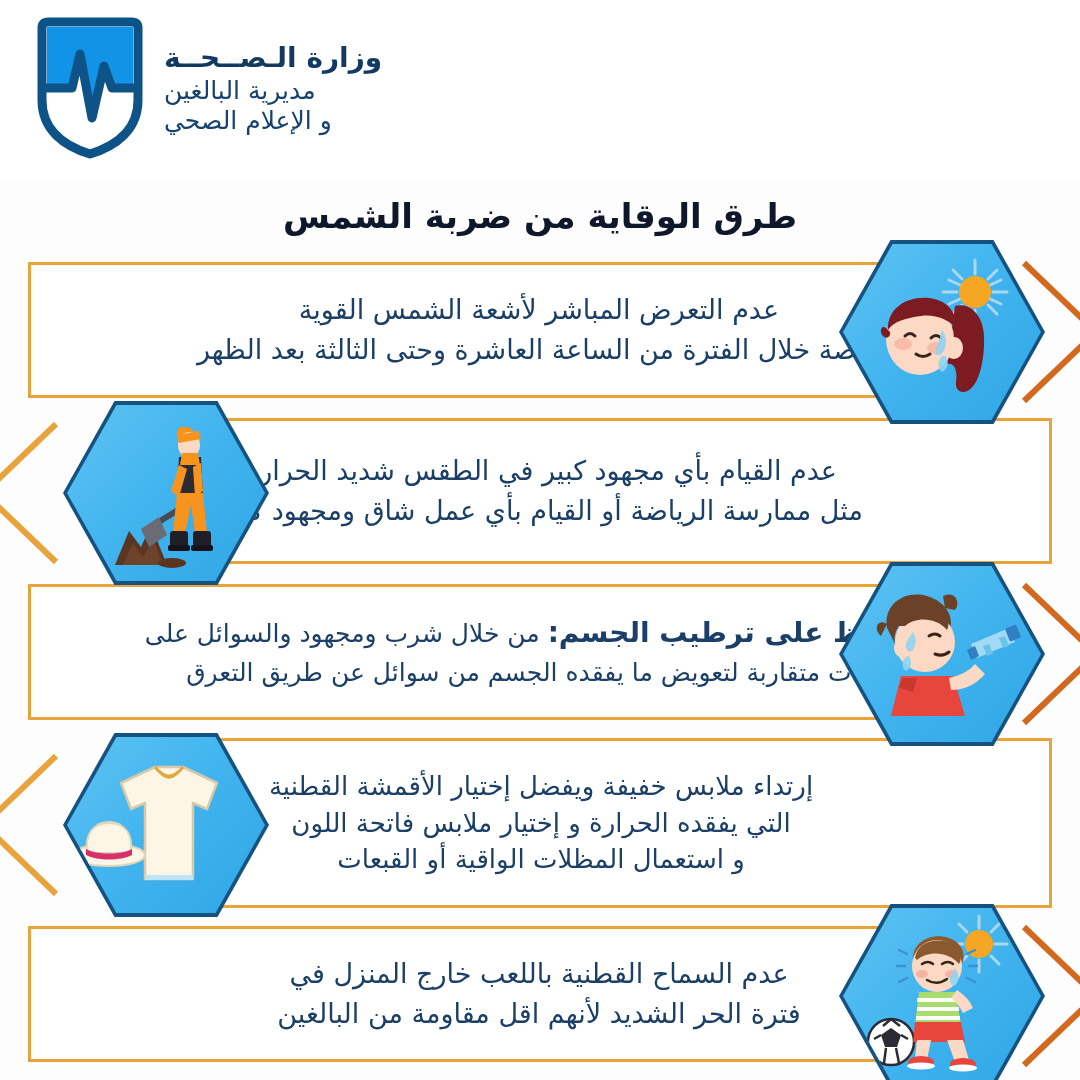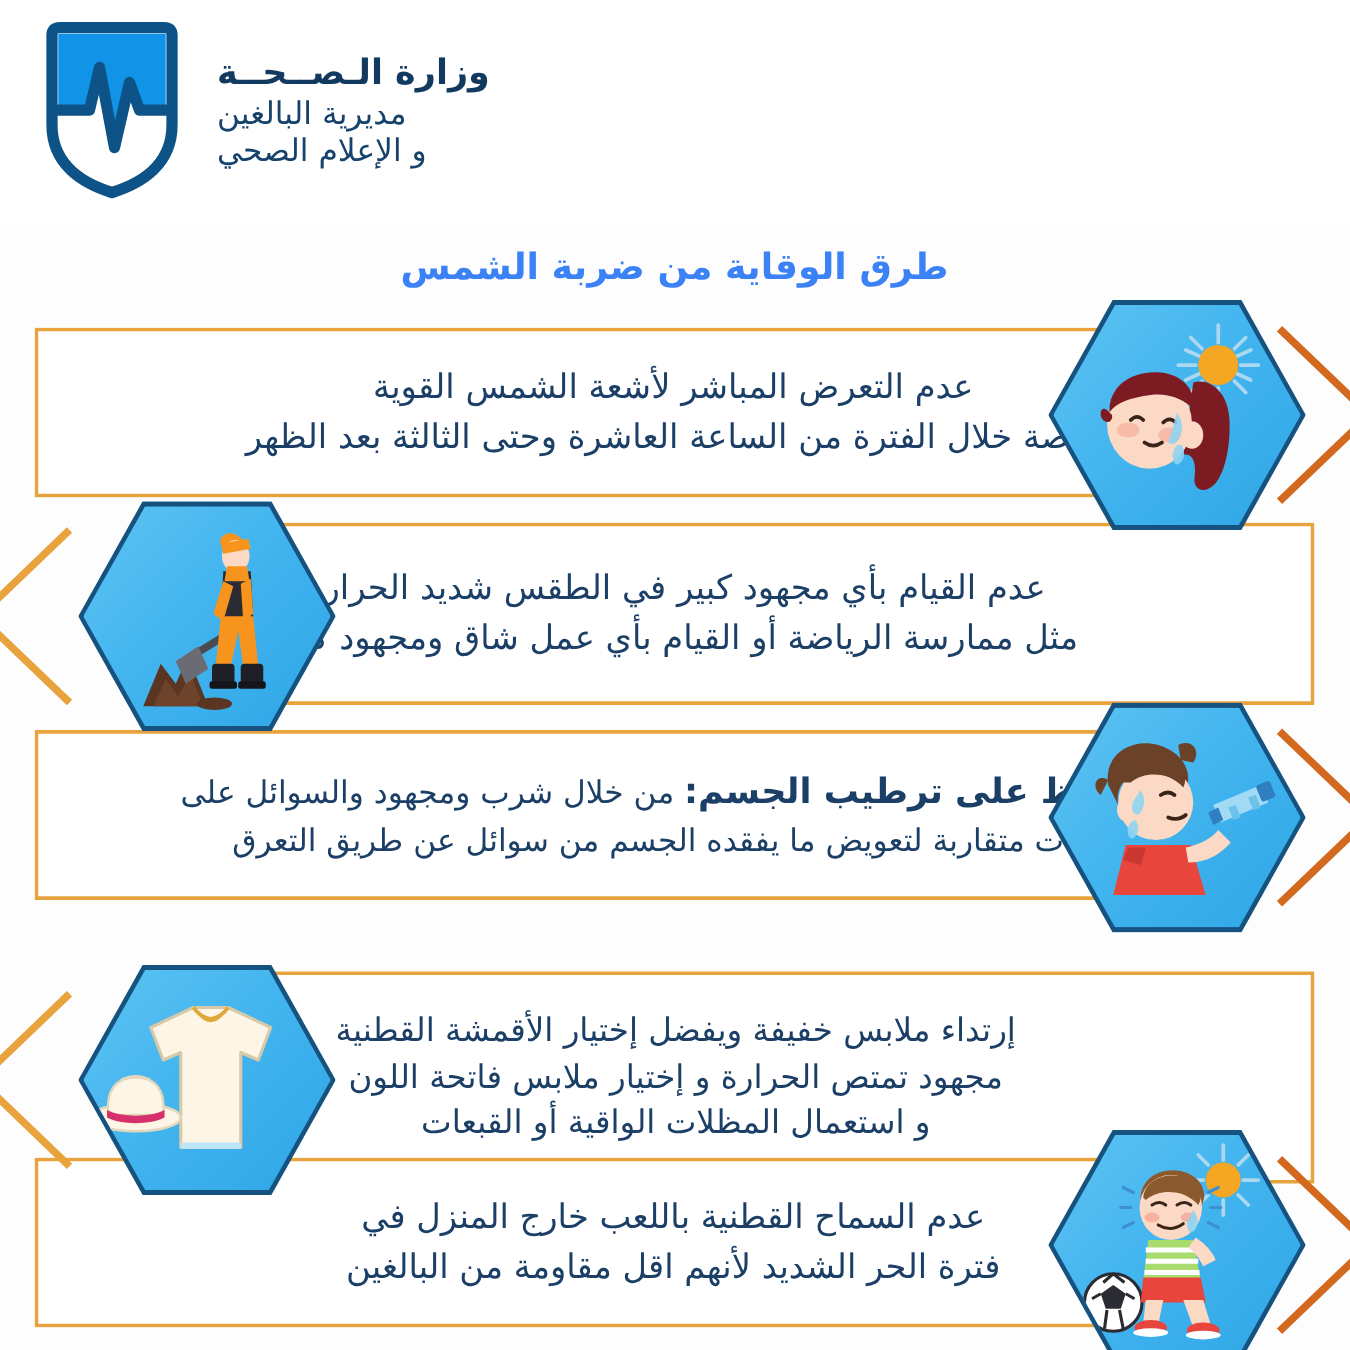--- a/index.html
+++ b/index.html
@@ -30,21 +30,21 @@
     display: flex;
     align-items: center;
     justify-content: flex-start;
     padding: 0 34px 0 0;
     direction: rtl;
   }
   .header-inner {
     display: flex;
     flex-direction: row-reverse;
     align-items: center;
-    gap: 28px;
+    gap: 18px;
     margin-right: auto;
     margin-left: 34px;
   }
   .logo-shield { flex: 0 0 auto; }
   .logo-text {
     display: flex;
     flex-direction: column;
     align-items: flex-end;
     justify-content: center;
     line-height: 1.22;
@@ -64,36 +64,36 @@
     white-space: nowrap;
   }
 
   
   .title {
     position: absolute;
     top: 196px;
     left: 0;
     width: 1080px;
     text-align: center;
-    font-size: 29px;
+    font-size: 34px;
     font-weight: bold;
-    color: #3b82f6;
+    color: #0f172a;
     letter-spacing: 0px;
   }
 
   
   .tip {
     position: absolute;
     left: 0;
     width: 1080px;
   }
   .tip-1 { top: 256px;  height: 152px; }
   .tip-2 { top: 412px;  height: 162px; }
   .tip-3 { top: 578px;  height: 152px; }
-  .tip-4 { top: 771px;  height: 186px; padding-left: 16px; }
+  .tip-4 { top: 732px;  height: 186px; padding-left: 16px; }
   .tip-5 { top: 920px;  height: 152px; }
 
   
   .banner {
     position: absolute;
     top: 6px;
     height: calc(100% - 16px);
     background: #ffffff;
     border: 3px solid #e8a33d;
     box-shadow: 2px 3px 5px rgba(0,0,0,0.17);
@@ -354,21 +354,21 @@
 
   <div class="tip tip-4">
     <div class="chev chev-left">
       <svg width="96" height="150" viewBox="0 0 96 150">
         <path d="M90 6 L18 75 L90 144" fill="none" stroke="#e8a33d" stroke-width="6"></path>
       </svg>
     </div>
     <div class="banner to-right">
       <div class="banner-inner">
         <div class="tip-line">إرتداء ملابس خفيفة ويفضل إختيار الأقمشة القطنية</div>
-        <div class="tip-line">مجهود تمتص الحرارة و إختيار ملابس فاتحة اللون</div>
+        <div class="tip-line">التي يفقده الحرارة و إختيار ملابس فاتحة اللون</div>
         <div class="tip-line">و استعمال المظلات الواقية أو القبعات</div>
       </div>
     </div>
     <div class="hex-wrap hex-left">
       <div class="hex-border"></div>
       <div class="hex">
         <svg width="198" height="176" viewBox="0 0 198 176">
           <g>
             <path d="M88 30 L116 30 L150 46 L140 72 L126 66 L126 142 L78 142 L78 66 L64 72 L54 46 Z" fill="#fdf6e7" stroke="#d8c9a8" stroke-width="2.5" stroke-linejoin="round"></path>
             <path d="M88 30 q14 18 28 0" fill="none" stroke="#e0a93c" stroke-width="3"></path>

